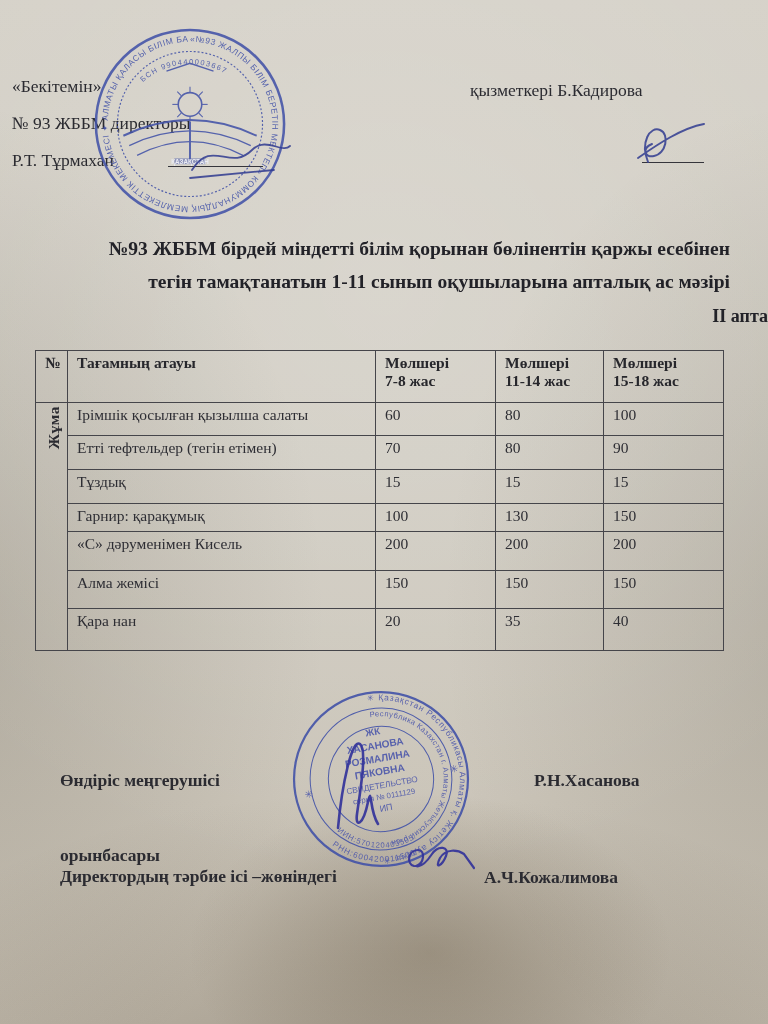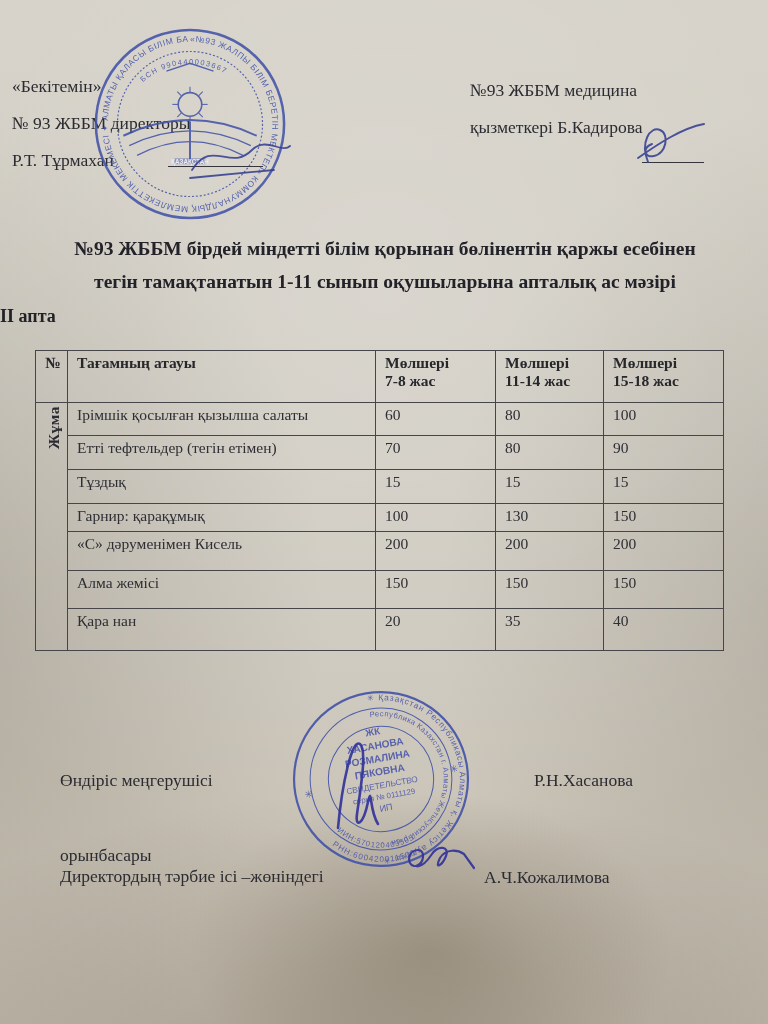--- a/index.html
+++ b/index.html
@@ -19,39 +19,38 @@
   .title{font-weight:bold;font-size:19.5px;line-height:33px;text-align:center;color:#222228;}
   .week{font-weight:bold;font-size:18px;color:#222228;}
   table.menu{border-collapse:collapse;table-layout:fixed;width:688px;
              font-size:15.5px;color:#2e2e34;}
   table.menu td,table.menu th{border:1.6px solid #45454a;padding:3px 8px 2px 9px;
              vertical-align:top;text-align:left;font-weight:normal;overflow:hidden;}
   table.menu th{font-weight:bold;color:#27272c;}
   td.daycell{text-align:center;vertical-align:middle;padding:0;}
   .vertlabel{writing-mode:vertical-rl;transform:rotate(180deg);
              font-weight:bold;font-size:15.5px;letter-spacing:.5px;color:#2b2b31;}
-  .ftr{font-size:17.5px;color:#2b2b31;}
+  .ftr{font-size:17.5px;color:#2b2b31;font-weight:bold;}
   .uline{position:absolute;height:0;border-bottom:1.6px solid #35353b;}
   svg .stampstroke{stroke:#4353a8;fill:none;}
   svg text{font-family:"Liberation Sans",sans-serif;}
 </style>
 </head>
 <body>
 
 <div id="photo">
 
   <div class="abs hdr" style="left:12px;top:68px;">
     <div>«Бекітемін»</div>
     <div>№ 93 ЖББМ  директоры</div>
     <div>Р.Т. Тұрмахан</div>
   </div>
   <div class="uline" style="left:168px;top:166px;width:95px;"></div>
 
   <div class="abs hdr" style="left:470px;top:72px;">
-    <div>№93 ЖББМ медицина</div>
     <div>қызметкері Б.Кадирова</div>
   </div>
   <div class="uline" style="left:642px;top:162px;width:62px;"></div>
 
   <svg class="abs" style="left:92px;top:26px;width:196px;height:196px;opacity:.88;" viewBox="0 0 200 200">
     <defs>
       <path id="ringA" d="M100,16 a84,84 0 1,1 -0.01,0"></path>
       <path id="bsnA" d="M36,78 A72,72 0 0,1 164,78"></path>
     </defs>
     <circle cx="100" cy="100" r="96" class="stampstroke" stroke-width="2.6"></circle>
@@ -86,25 +85,25 @@
   </svg>
 
   <svg class="abs" style="left:186px;top:126px;width:110px;height:60px;" viewBox="0 0 110 60">
     <path d="M6,44 C26,12 44,46 66,24 C80,10 96,28 104,20 M4,52 L88,44" fill="none" stroke="#2f3a8f" stroke-width="1.8" stroke-linecap="round" opacity=".85"></path>
   </svg>
 
   <svg class="abs" style="left:628px;top:118px;width:86px;height:52px;" viewBox="0 0 86 52">
     <path d="M20,44 C12,24 22,8 32,12 C42,16 38,36 26,38 C16,40 14,30 24,26 M10,40 C30,26 54,10 76,6" fill="none" stroke="#3a4494" stroke-width="2" stroke-linecap="round" opacity=".9"></path>
   </svg>
 
-  <div class="abs title" style="left:40px;top:232px;width:690px;">
+  <div class="abs title" style="left:40px;top:232px;width:690px;text-align:right;">
     <div>№93 ЖББМ бірдей міндетті білім қорынан бөлінентін қаржы есебінен</div>
     <div>тегін тамақтанатын 1-11 сынып оқушыларына апталық ас мәзірі</div>
   </div>
-  <div class="abs week" style="left:0;top:306px;width:768px;text-align:left;">II апта</div>
+  <div class="abs week" style="left:0;top:306px;width:768px;text-align:right;">II апта</div>
 
   <table class="menu abs" style="left:35px;top:350px;">
     <colgroup>
         <col style="width:32px">
         <col style="width:308px">
         <col style="width:120px">
         <col style="width:108px">
         <col style="width:120px">
       </colgroup>
     <tbody>

